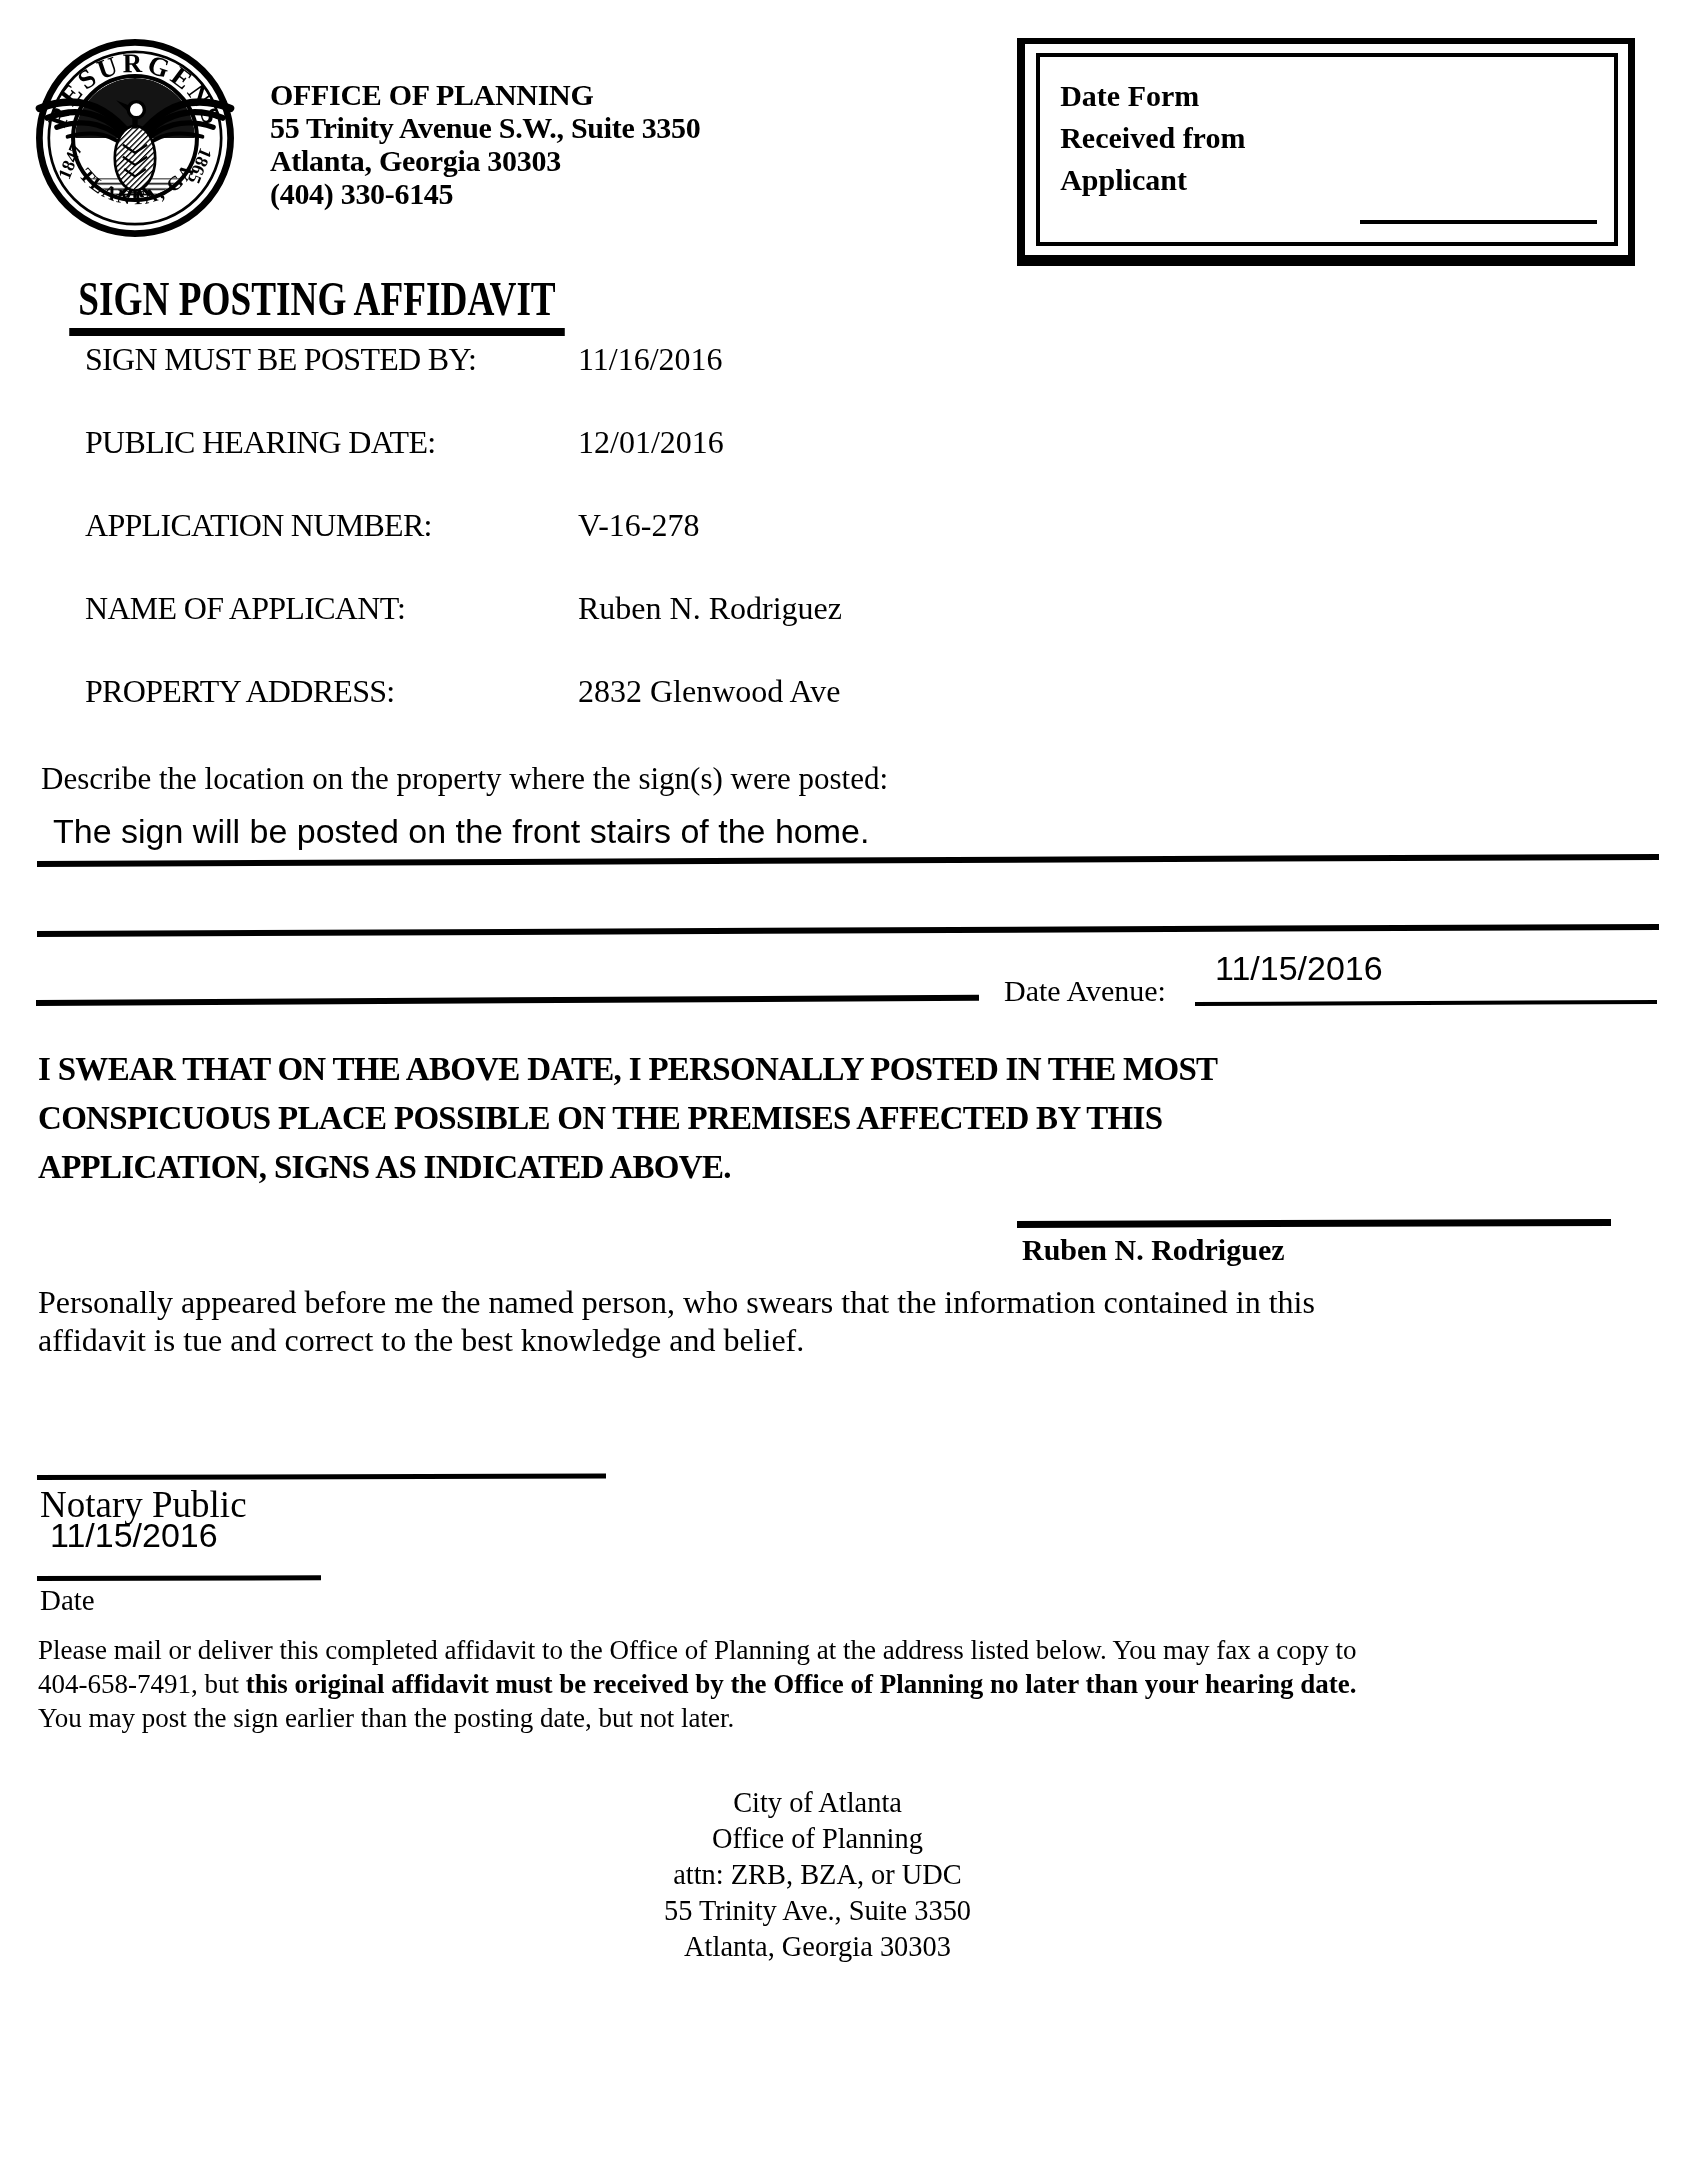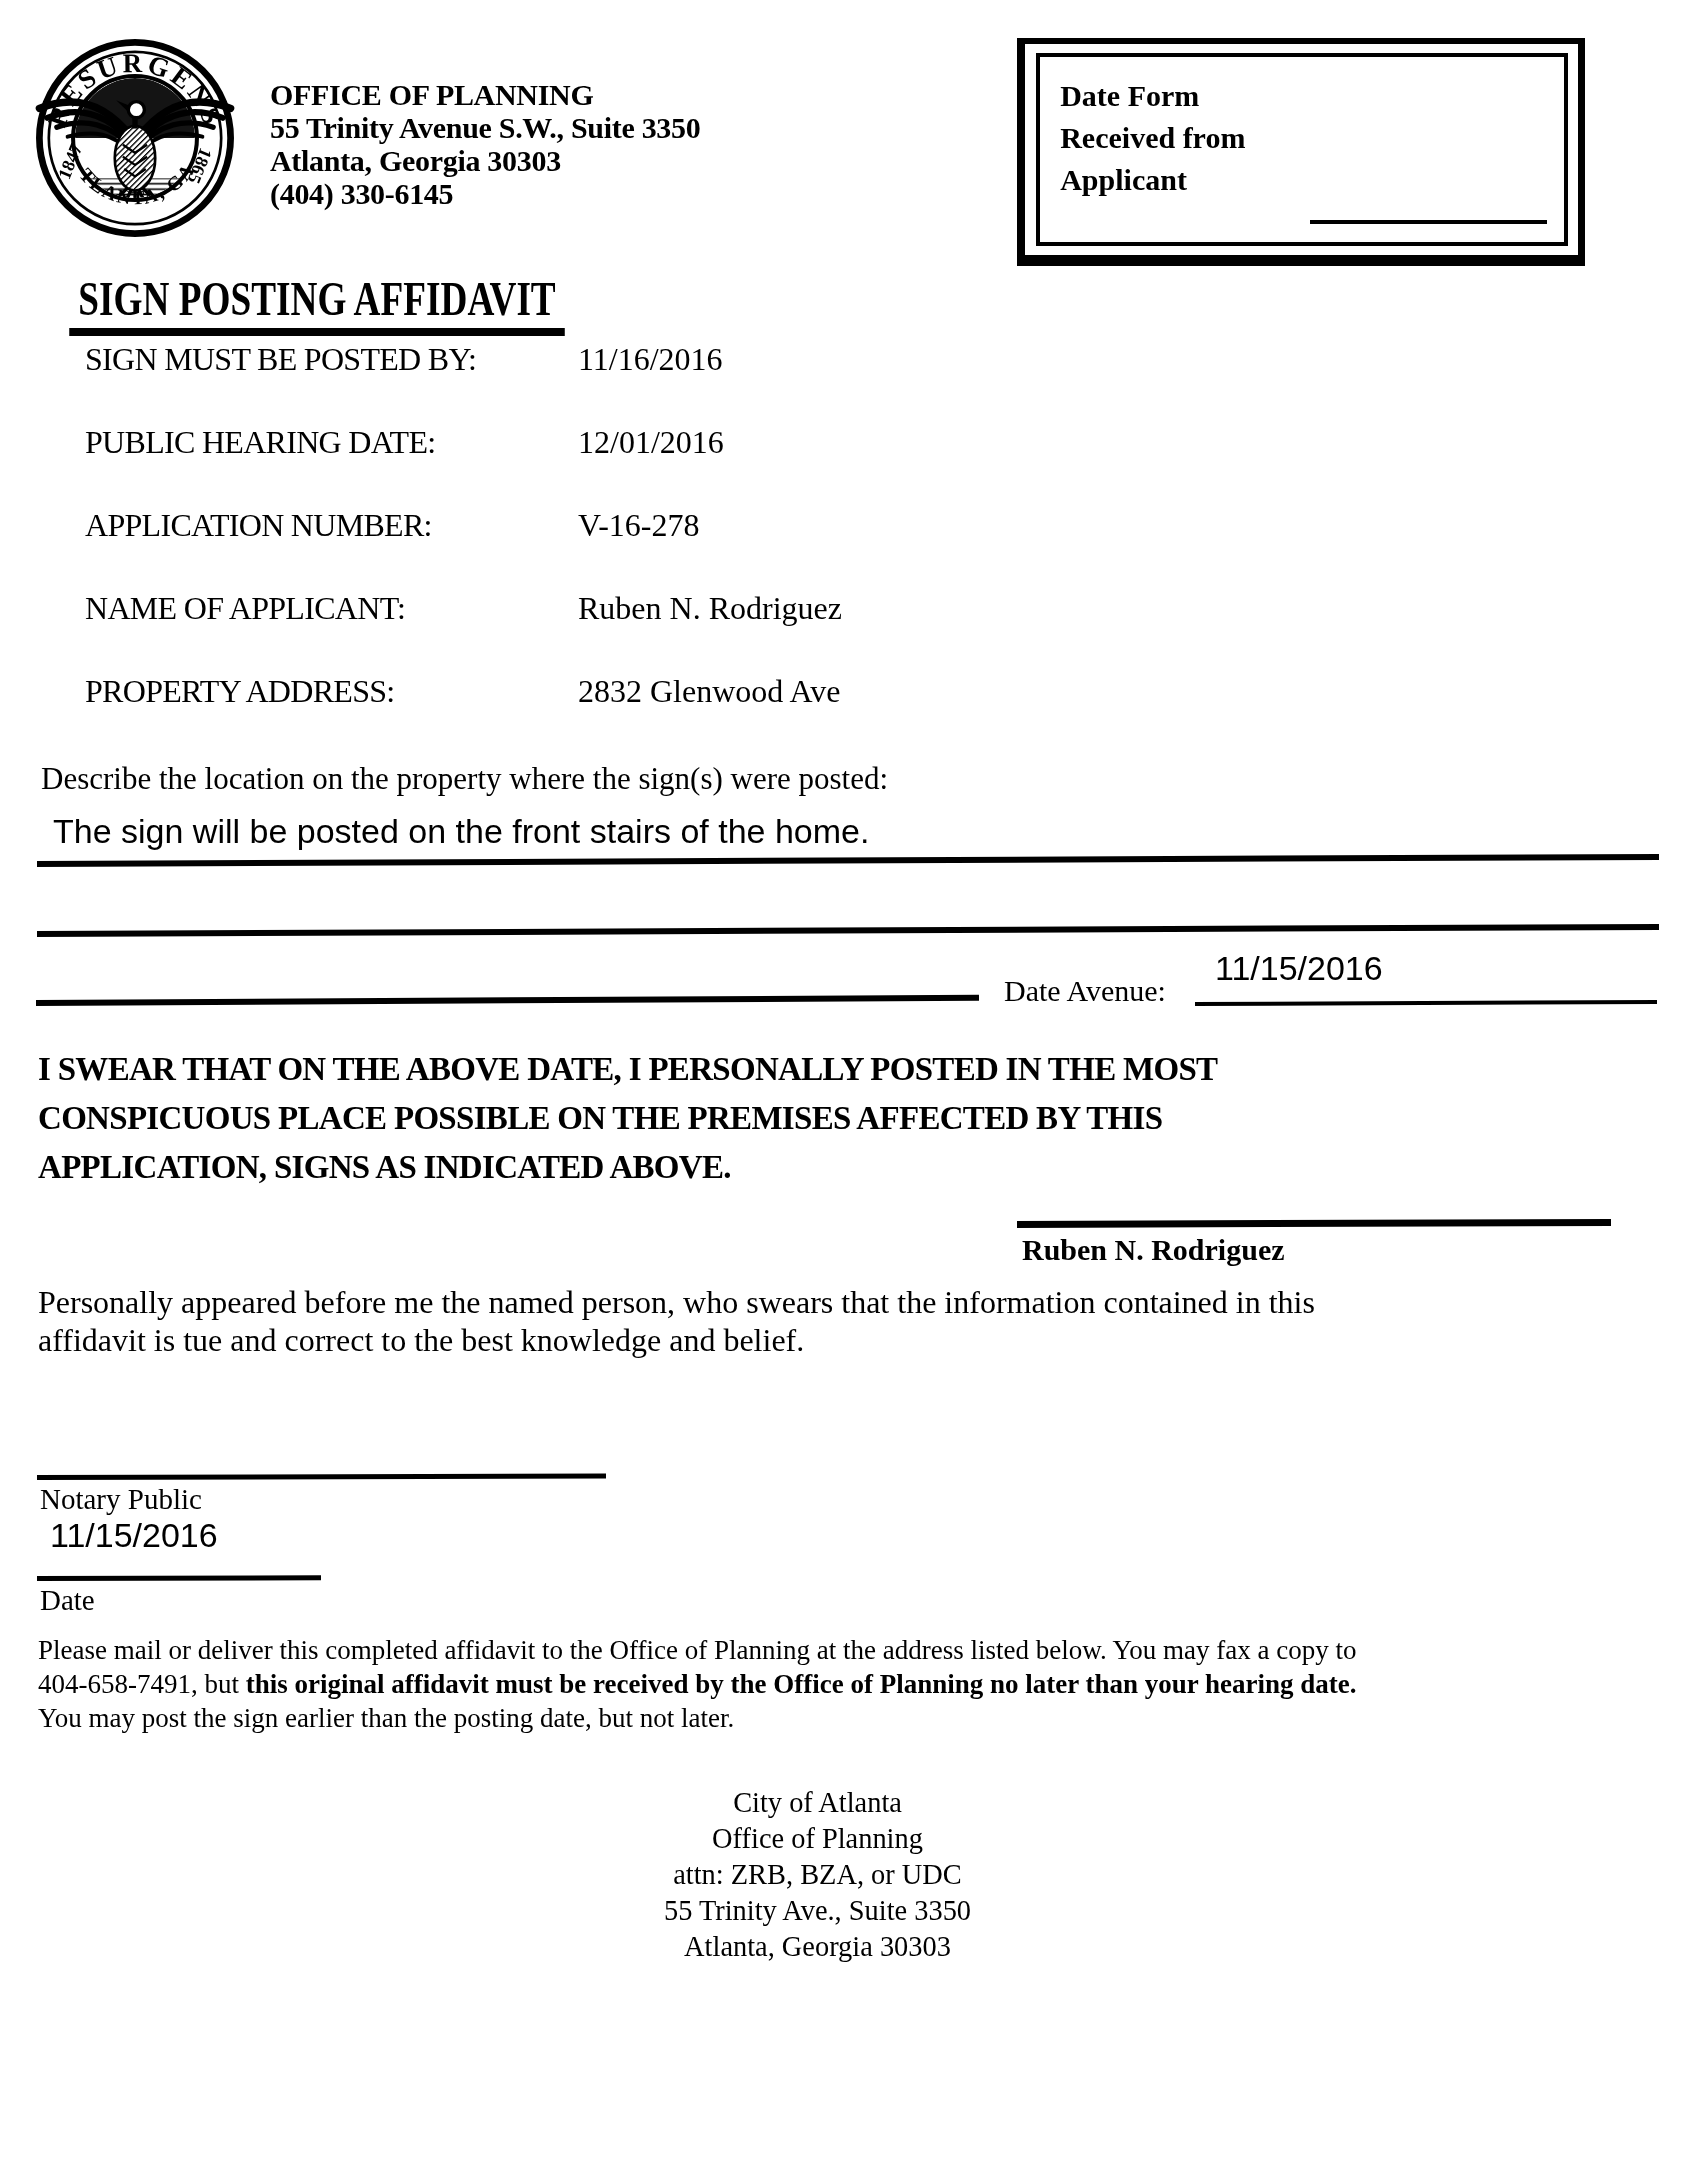--- a/index.html
+++ b/index.html
@@ -4,21 +4,21 @@
 <style>
   html,body{margin:0;padding:0;background:#e8e8e8;}
   .page{
     position:relative;width:1687px;height:2183px;background:#ffffff;
     font-family:"Liberation Serif",serif;color:#000;overflow:hidden;
   }
   
   .seal{position:absolute;left:34px;top:37px;width:202px;height:202px;}
   .office{position:absolute;left:270px;top:78px;font-weight:bold;font-size:30px;line-height:33px;letter-spacing:-0.3px;white-space:nowrap;}
   
-  .rbox{position:absolute;left:1017px;top:38px;width:568px;height:228px;box-sizing:border-box;
+  .rbox{position:absolute;left:1017px;top:38px;width:618px;height:228px;box-sizing:border-box;
         border-style:solid;border-color:#000;border-width:6px 7.3px 11.2px 8.6px;}
   .rbox-inner{position:absolute;left:11.2px;top:8.6px;right:10px;bottom:8.6px;border:4px solid #000;}
   .rbox-text{padding:18.5px 0 0 20px;font-weight:bold;font-size:30px;line-height:42px;}
   .rbox-line{position:absolute;right:17px;bottom:18.5px;width:237px;border-top:4px solid #000;}
   
   .title-wrap{position:absolute;left:0;top:270px;width:1687px;}
   .title{display:inline-block;position:relative;left:-9.3px;font-weight:bold;font-size:49px;
          transform:scaleX(0.76);transform-origin:center;border-bottom:8.6px solid #000;padding:0 12px 1.3px 12px;white-space:nowrap;}
   
   .fields{position:absolute;left:41px;top:341px;}
@@ -40,21 +40,21 @@
   .rule-date{left:37px;top:1576px;width:284px;border-top-width:5.3px;transform:rotate(-0.15deg);}
   
   .date-posted-label{position:absolute;left:1004px;top:974px;font-size:30px;white-space:nowrap;}
   .date-posted-value{position:absolute;left:1215px;top:949px;font-size:34px;white-space:nowrap;}
   
   .oath{position:absolute;left:38px;top:1045px;font-weight:bold;font-size:33px;line-height:49px;letter-spacing:-0.7px;white-space:nowrap;}
   
   .sig-name{position:absolute;left:1022px;top:1233px;font-weight:bold;font-size:30px;white-space:nowrap;}
   
   .notary-stmt{position:absolute;left:38px;top:1283px;font-size:32px;line-height:38px;white-space:nowrap;}
-  .notary-label{position:absolute;left:40px;top:1483px;font-size:29px;white-space:nowrap;}
+  .notary-label{position:absolute;left:40px;top:1483px;font-size:37px;white-space:nowrap;}
   .notary-date{position:absolute;left:50px;top:1516px;font-size:34px;white-space:nowrap;}
   .date-label{position:absolute;left:40px;top:1584px;font-size:29px;white-space:nowrap;}
   
   .instructions{position:absolute;left:38px;top:1633px;font-size:27px;line-height:34px;white-space:nowrap;}
   
   .footer{position:absolute;left:17px;top:1785px;width:1601px;text-align:center;font-size:28.4px;line-height:36px;}
   .seal text{font-family:"Liberation Serif",serif;}
 </style>
 </head>
 <body>

